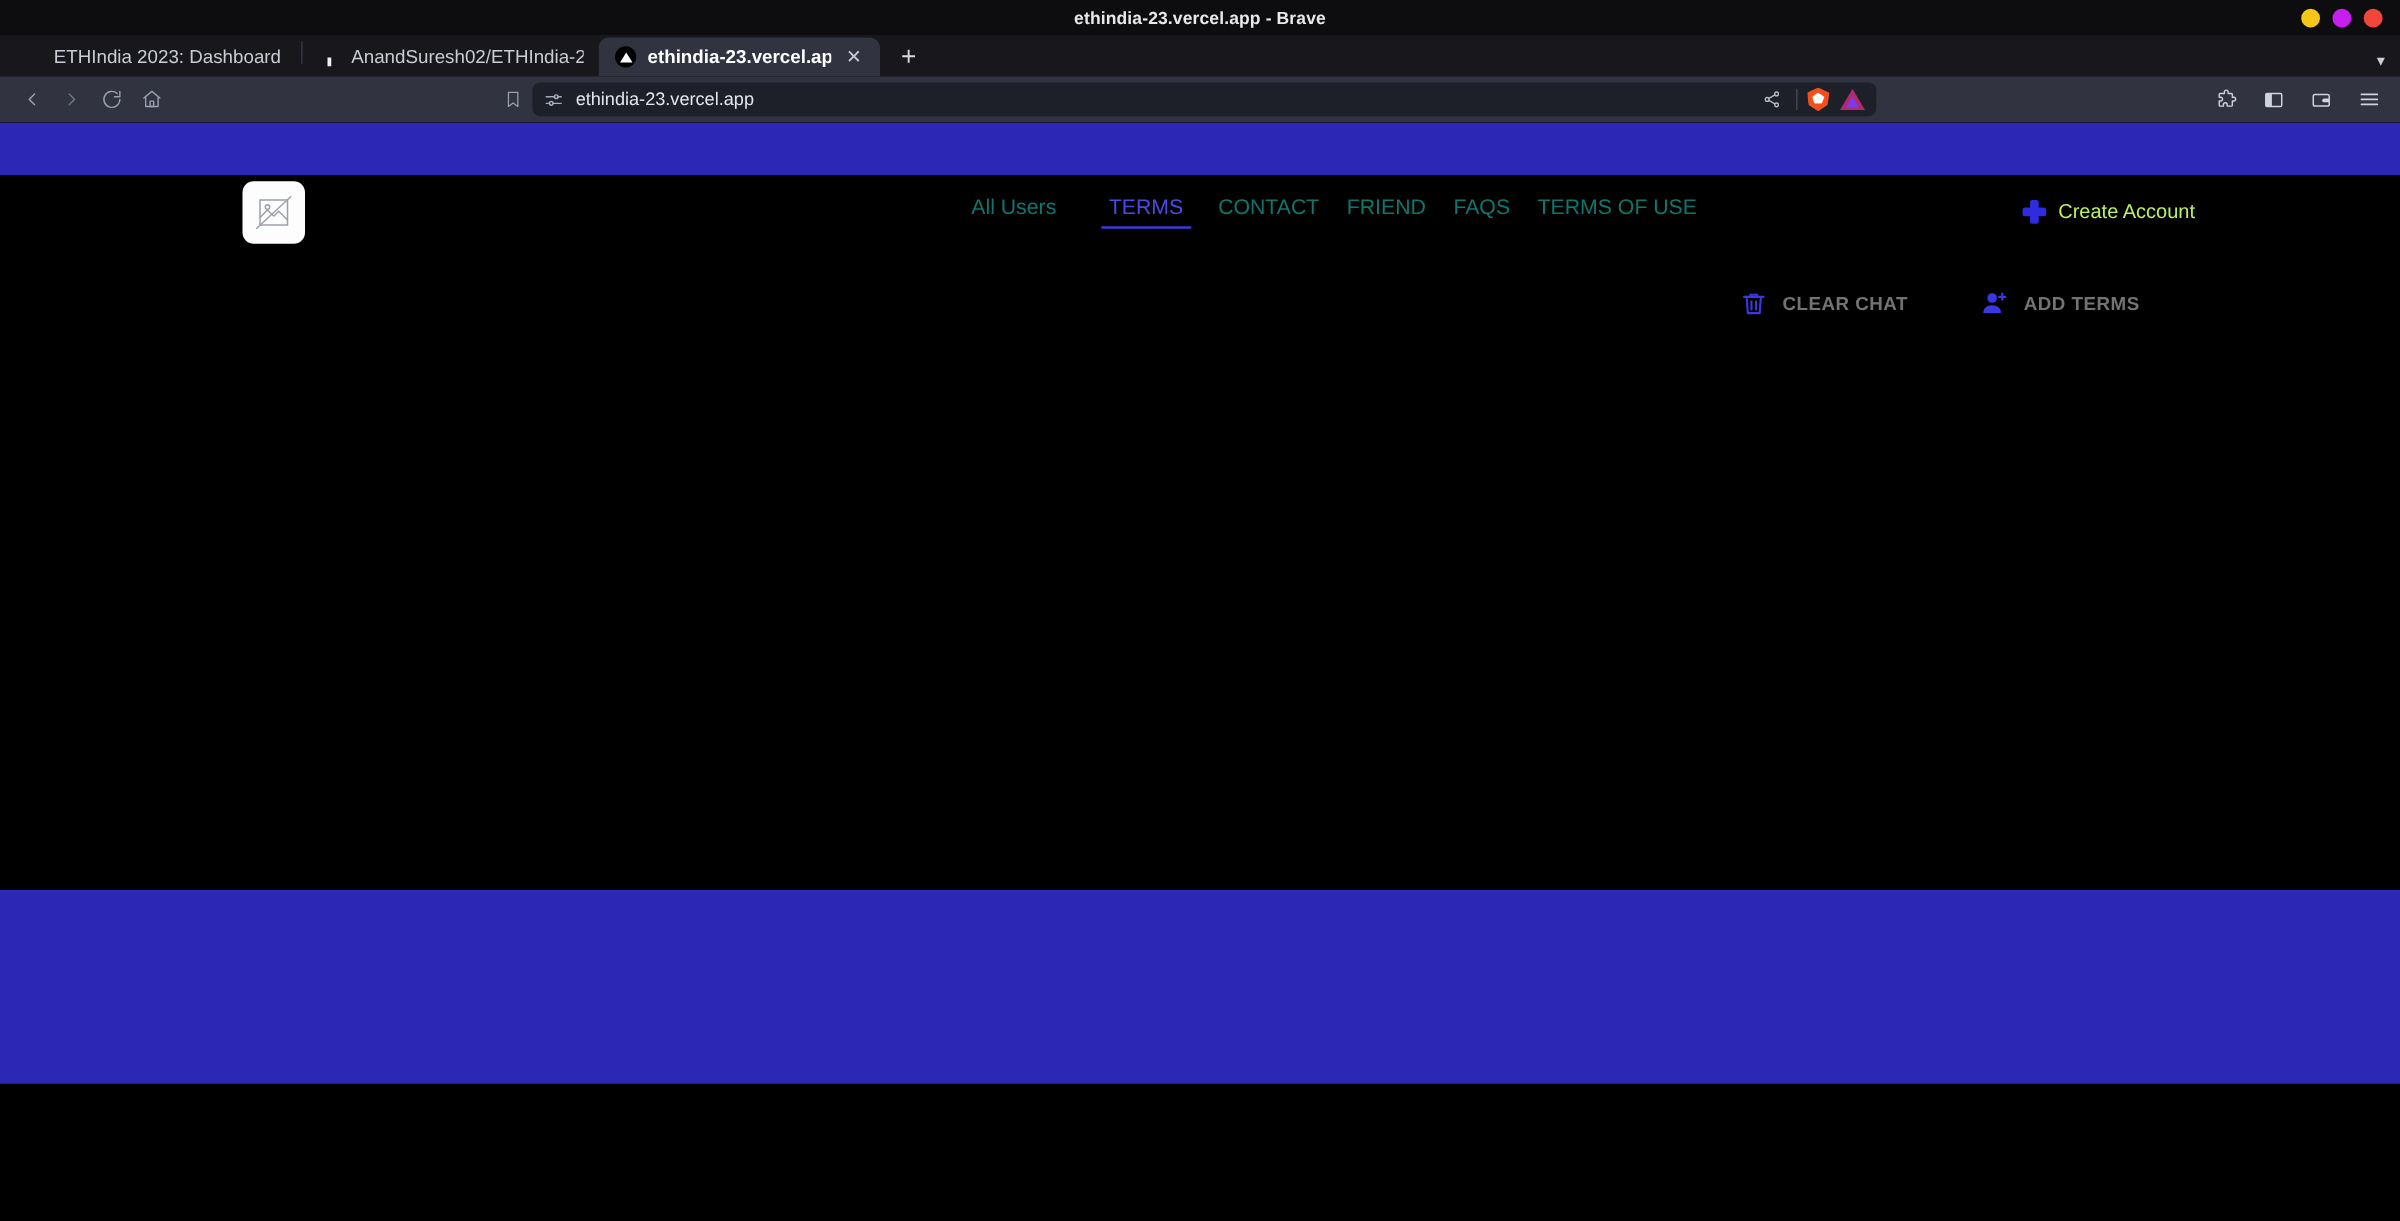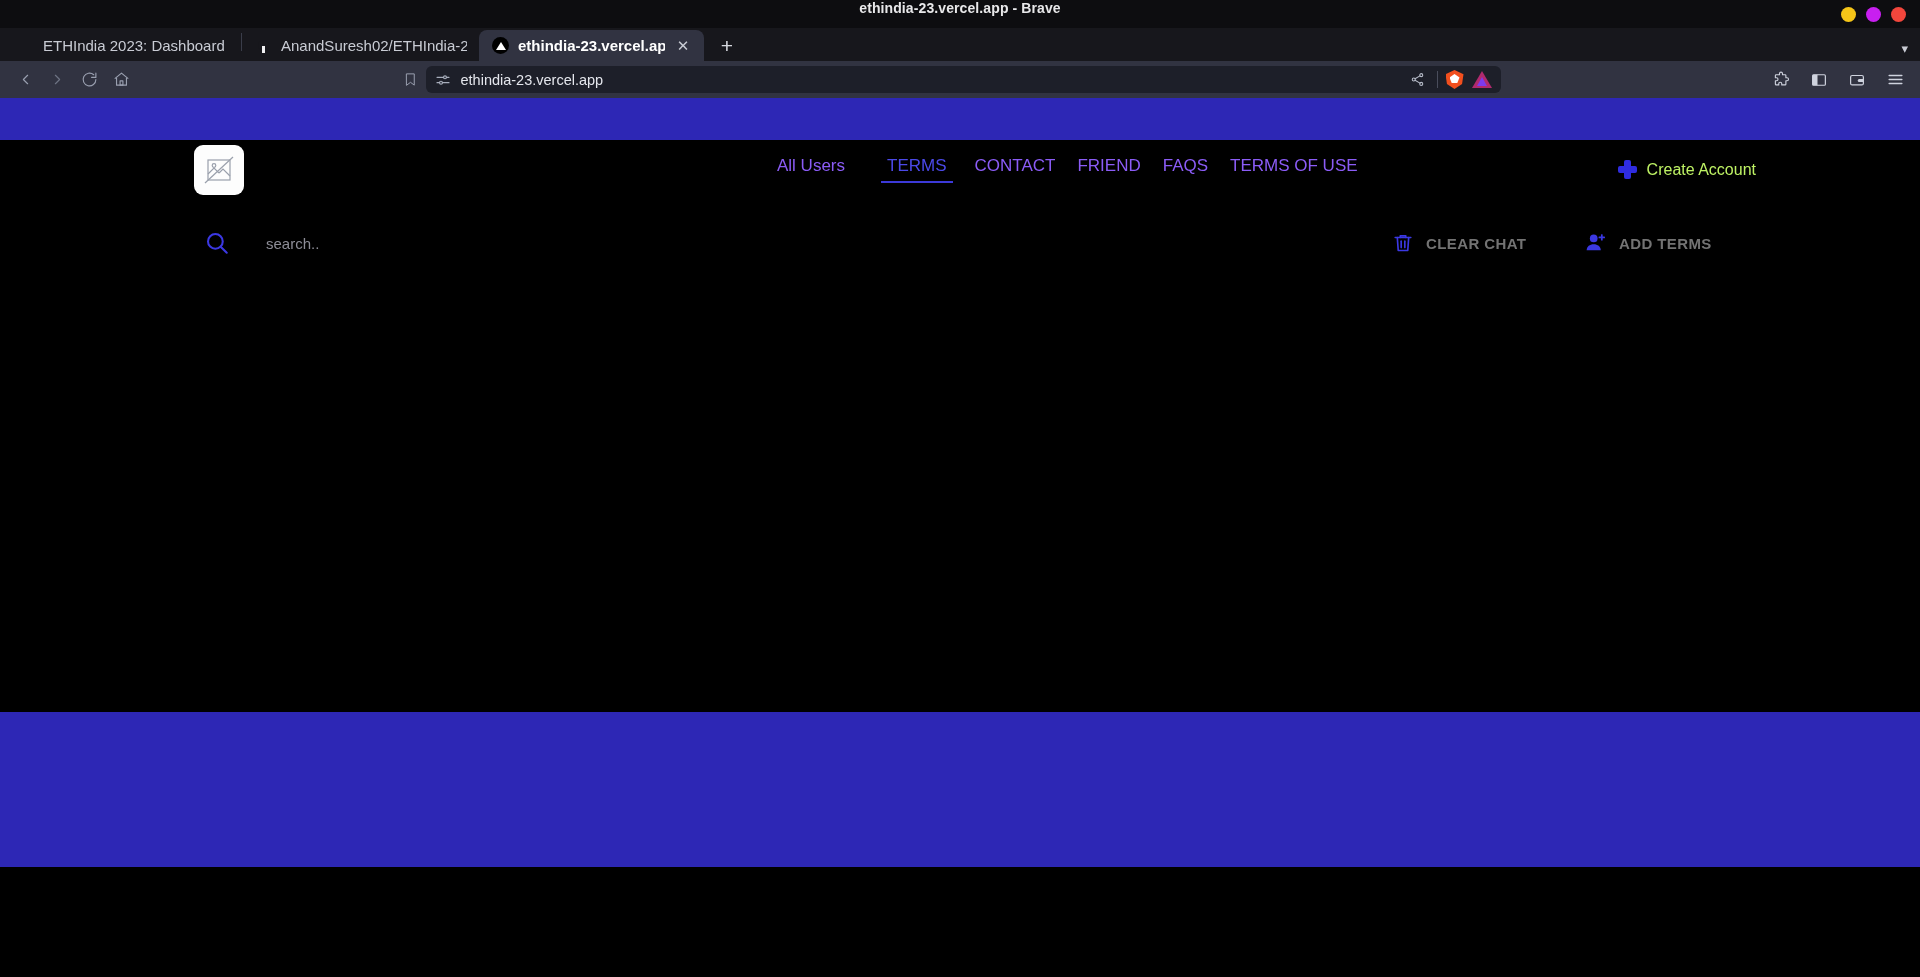--- a/index.html
+++ b/index.html
@@ -11,21 +11,21 @@
     overflow: hidden;
   }
 
   
   .browser { width: 1920px; height: 977px; display: flex; flex-direction: column; }
 
   .titlebar {
     height: 28px; flex: 0 0 28px;
     background: #0d0d10;
     position: relative;
-    display: flex; justify-content: center;
+    display: flex; align-items: center; justify-content: center;
   }
   .titlebar-text {
     color: #e8e8ea; font-size: 14px; font-weight: bold;
     letter-spacing: 0.1px;
   }
   .window-controls {
     position: absolute; right: 14px; top: 0; height: 28px;
     display: flex; align-items: center; gap: 10px;
   }
   .wc-dot { width: 15px; height: 15px; border-radius: 50%; display: block; }
@@ -181,21 +181,21 @@
     background: #fdfdfd; border-radius: 9px;
     display: flex; align-items: center; justify-content: center;
   }
   .logo-box svg { display: block; }
 
   .main-nav {
     position: absolute; left: 777px; top: 16px;
     display: flex; align-items: flex-start; gap: 0;
   }
   .nav-item {
-    font-size: 17px; color: #8b5cf6;
+    font-size: 17px; color: #0f766e;
     padding: 0 22px 7px 0;
     white-space: nowrap;
     position: relative;
   }
   .nav-item.allusers { padding-right: 28px; }
   .nav-item.active {
     color: #4b49e8;
     padding: 0 14px 7px 14px;
   }
   .nav-item.active::after {
@@ -411,29 +411,20 @@
       </nav>
 
       <div class="create-account">
         <span class="plus-icon"></span>
         <span class="create-label">Create Account</span>
       </div>
     </div>
 
     <div class="action-row">
 
-      <div class="search-group">
-        <span class="search-icon">
-          <svg width="26" height="26" viewBox="0 0 24 24" fill="none" stroke="currentColor" stroke-width="1.9" stroke-linecap="round">
-              <circle cx="10.5" cy="10.5" r="6.8"></circle>
-              <line x1="15.6" y1="15.6" x2="21" y2="21"></line>
-            </svg>
-        </span>
-        <input class="search-input" type="text" placeholder="search.." style="">
-      </div>
 
       <div class="clear-chat">
         <span class="act-icon">
           <svg width="22" height="22" viewBox="0 0 24 24" fill="none" stroke="currentColor" stroke-width="1.8" stroke-linecap="round" stroke-linejoin="round">
               <polyline points="3.5 6 20.5 6"></polyline>
               <path d="M9 6V4.2h6V6"></path>
               <path d="M5.8 6l1 14.2h10.4L18.2 6"></path>
               <line x1="10" y1="10" x2="10" y2="17"></line>
               <line x1="14" y1="10" x2="14" y2="17"></line>
             </svg>

